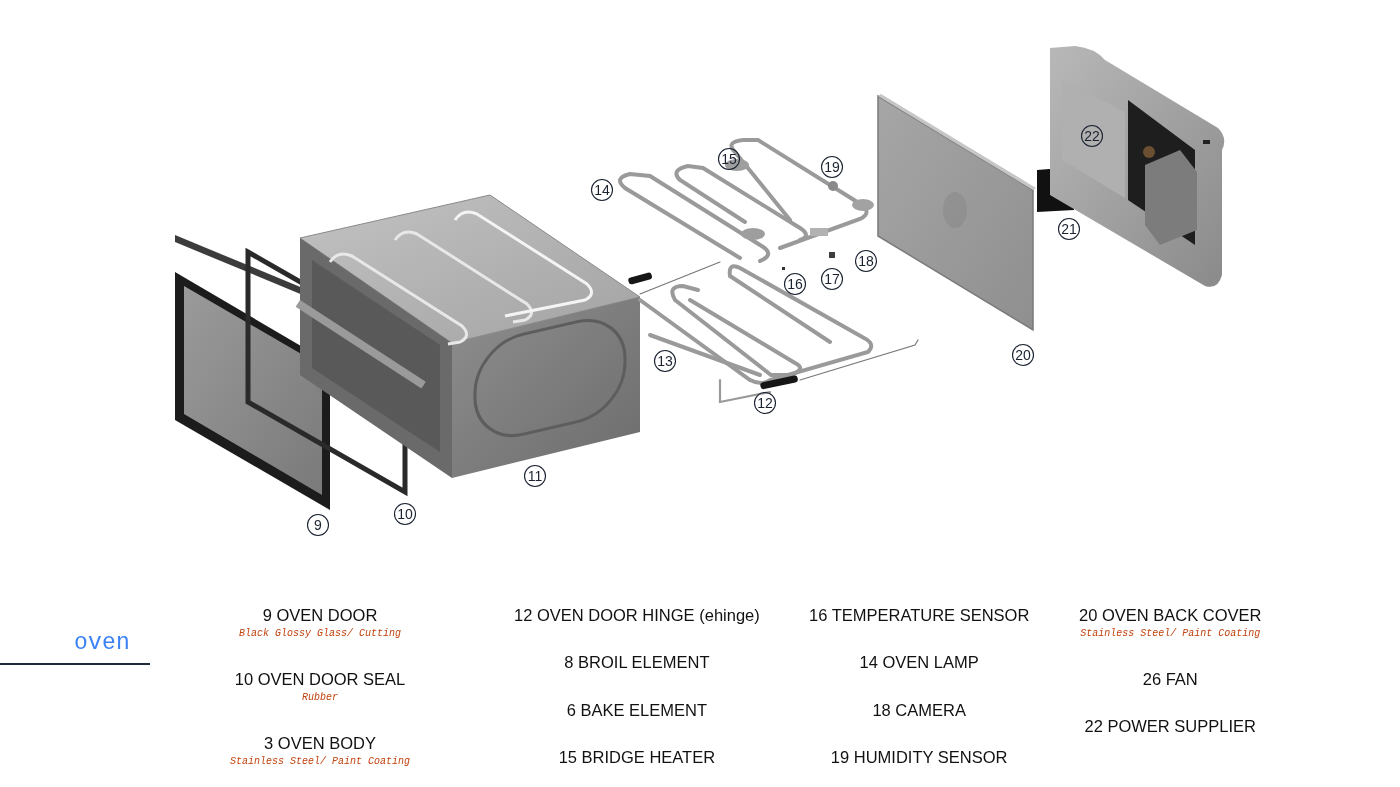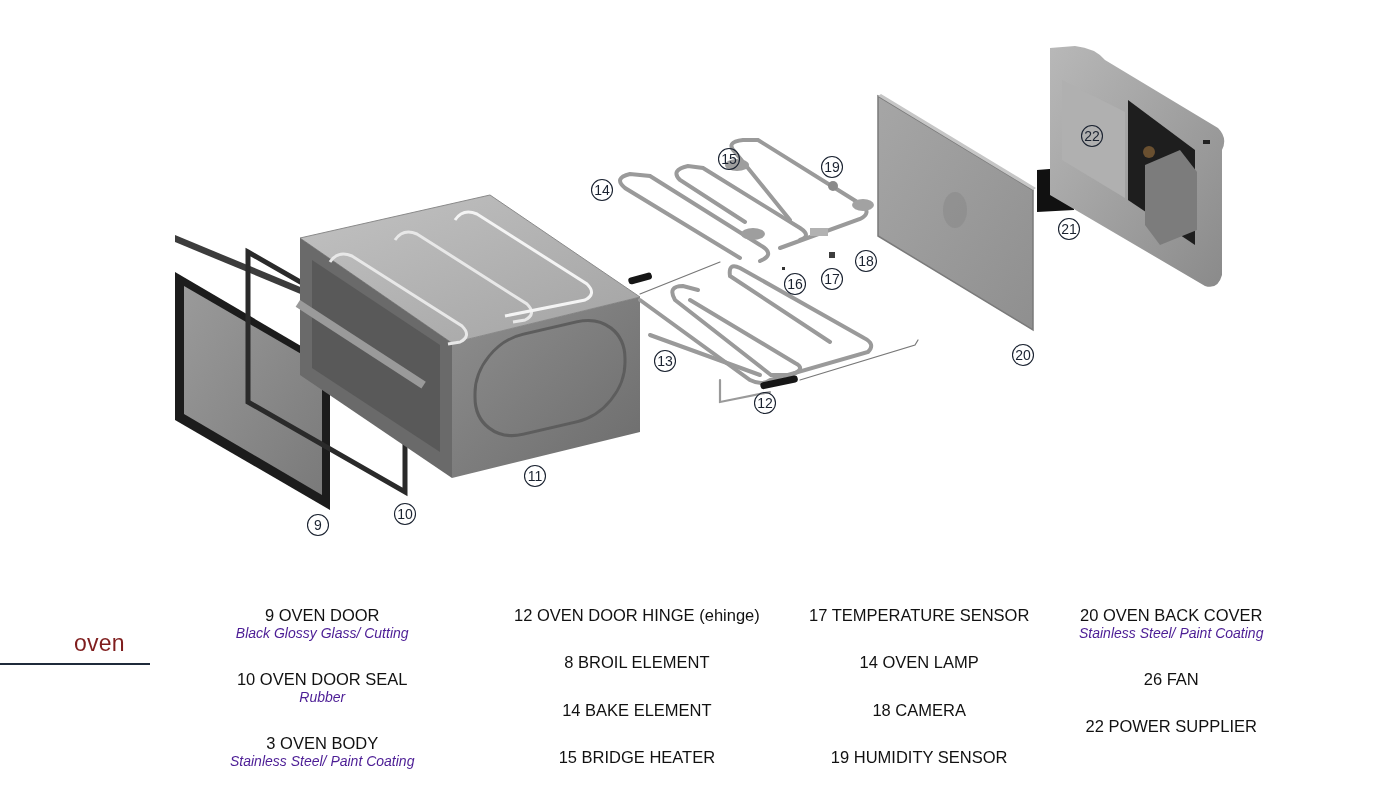--- a/index.html
+++ b/index.html
@@ -1,25 +1,25 @@
 <!DOCTYPE html>
 <html><head>
 <meta charset="utf-8">
 <style>
   html, body { margin:0; padding:0; background:#ffffff; }
   body { width:1400px; height:787px; position:relative; overflow:hidden; font-family:"Liberation Sans", sans-serif; color:#111; }
   #diagram { position:absolute; left:0; top:0; width:1400px; height:560px; }
   .callout circle { fill:none; stroke:#1a2230; stroke-width:1.1; }
   .callout text { font-family:"Liberation Sans", sans-serif; font-size:14px; fill:#1a2230; text-anchor:middle; dominant-baseline:central; }
-  .section-title { position:absolute; left:74px; top:630px; font-size:23px; color:#7f1d1d; letter-spacing:0.2px; }
+  .section-title { position:absolute; left:74px; top:630px; font-size:23px; color:#3b82f6; letter-spacing:0.2px;font-family:Liberation Mono, monospace; }
   .section-rule { position:absolute; left:0; top:663px; width:150px; height:2px; background:#1f2a3a; }
   .legend-col { position:absolute; top:598px; }
   .legend-item { margin:8px;text-align:center; }
   .legend-name { font-size:16.5px; line-height:19px; white-space:nowrap; color:#111; }
-  .legend-mat { font-size:14px; font-style:italic; line-height:17px; white-space:nowrap; color:#4c1d95; }
+  .legend-mat { font-size:10px; font-style:italic; line-height:17px; white-space:nowrap; color:#c2410c;font-family:Liberation Mono, monospace; }
   .col1 .legend-item { height:56px; }
   .col2 .legend-item, .col3 .legend-item { height:39.3px; }
   .col4 .legend-item.with-mat { height:56px; }
   .col4 .legend-item { height:39.3px; }
 </style>
 </head>
 <body>
 
 <svg id="diagram" viewBox="0 0 1400 560" xmlns="http://www.w3.org/2000/svg">
   <defs>
@@ -189,30 +189,30 @@
 </div>
 
 <div class="legend-col col2" style="left:506px;">
   <div class="legend-item">
       <div class="legend-name">12 OVEN DOOR HINGE (ehinge)</div>
     </div>
   <div class="legend-item">
       <div class="legend-name">8 BROIL ELEMENT</div>
     </div>
   <div class="legend-item">
-      <div class="legend-name">14 BAKE ELEMENT</div>
+      <div class="legend-name">6 BAKE ELEMENT</div>
     </div>
   <div class="legend-item">
       <div class="legend-name">15 BRIDGE HEATER</div>
     </div>
 </div>
 
 <div class="legend-col col3" style="left:801px;">
   <div class="legend-item">
-      <div class="legend-name">17 TEMPERATURE SENSOR</div>
+      <div class="legend-name">16 TEMPERATURE SENSOR</div>
     </div>
   <div class="legend-item">
       <div class="legend-name">14 OVEN LAMP</div>
     </div>
   <div class="legend-item">
       <div class="legend-name">18 CAMERA</div>
     </div>
   <div class="legend-item">
       <div class="legend-name">19 HUMIDITY SENSOR</div>
     </div>

